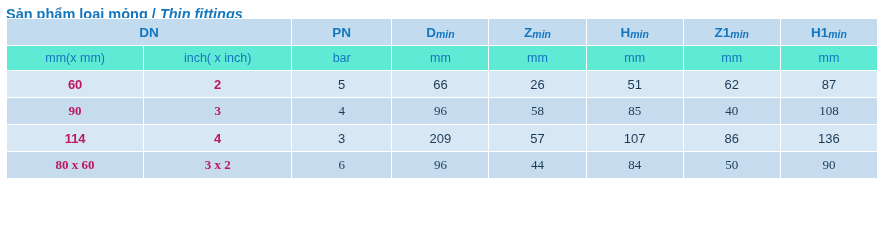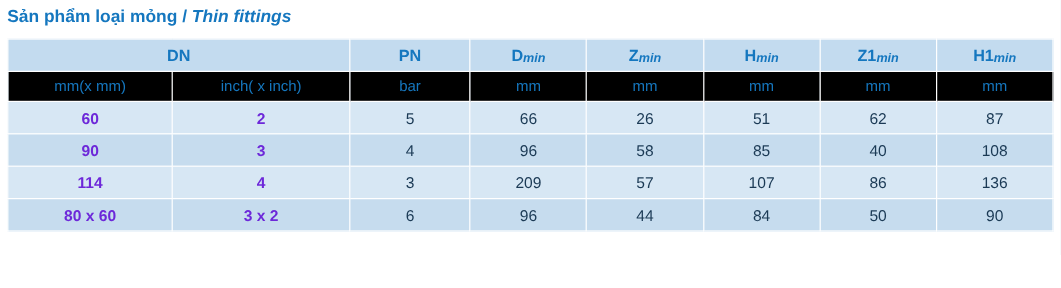--- a/index.html
+++ b/index.html
@@ -33,21 +33,21 @@
     color: #1577bf;
   }
   .title .en {
     font-weight: bold;
     font-style: italic;
     color: #1577bf;
   }
   table.spec {
     position: absolute;
     left: 6px;
-    top: 32px;
+    top: 18px;
     width: 872px;
     border-collapse: collapse;
     table-layout: fixed;
     background: #cfe2f0;
   }
   table.spec td, table.spec th {
     border: 1px solid #ffffff;
     text-align: center;
     vertical-align: middle;
     padding: 0;
@@ -57,42 +57,43 @@
     font-size: 13.5px;
     font-weight: bold;
     color: #1577bf;
     background: #c3dbef;
   }
   .hdr-unit td {
     height: 24px;
     font-size: 12.5px;
     font-weight: normal;
     color: #1577bf;
-    background: #000000;
+    background: #5eead4;
   }
   .hdr-top td .sub {
     font-size: 10.5px;
     font-weight: bold;
     vertical-align: baseline;
     position: relative;
     top: 1px;
     font-style: italic;
   }
   tbody tr td {
     height: 26px;
     font-size: 13px;
     color: #1b3a55;
     background: #d7e7f4;
   }
   tbody tr.alt td {
     background: #c6dcee;
+    font-family: Liberation Serif, serif;
   }
   tbody tr td.dncell {
     font-weight: bold;
-    color: #6d28d9;
+    color: #be185d;
   }
 </style>
 </head>
 <body>
 
 <div class="page">
 
   <div class="title">
     <span>Sản phẩm loại mỏng</span><span class="sep"> / </span><span class="en">Thin fittings</span>
   </div>

